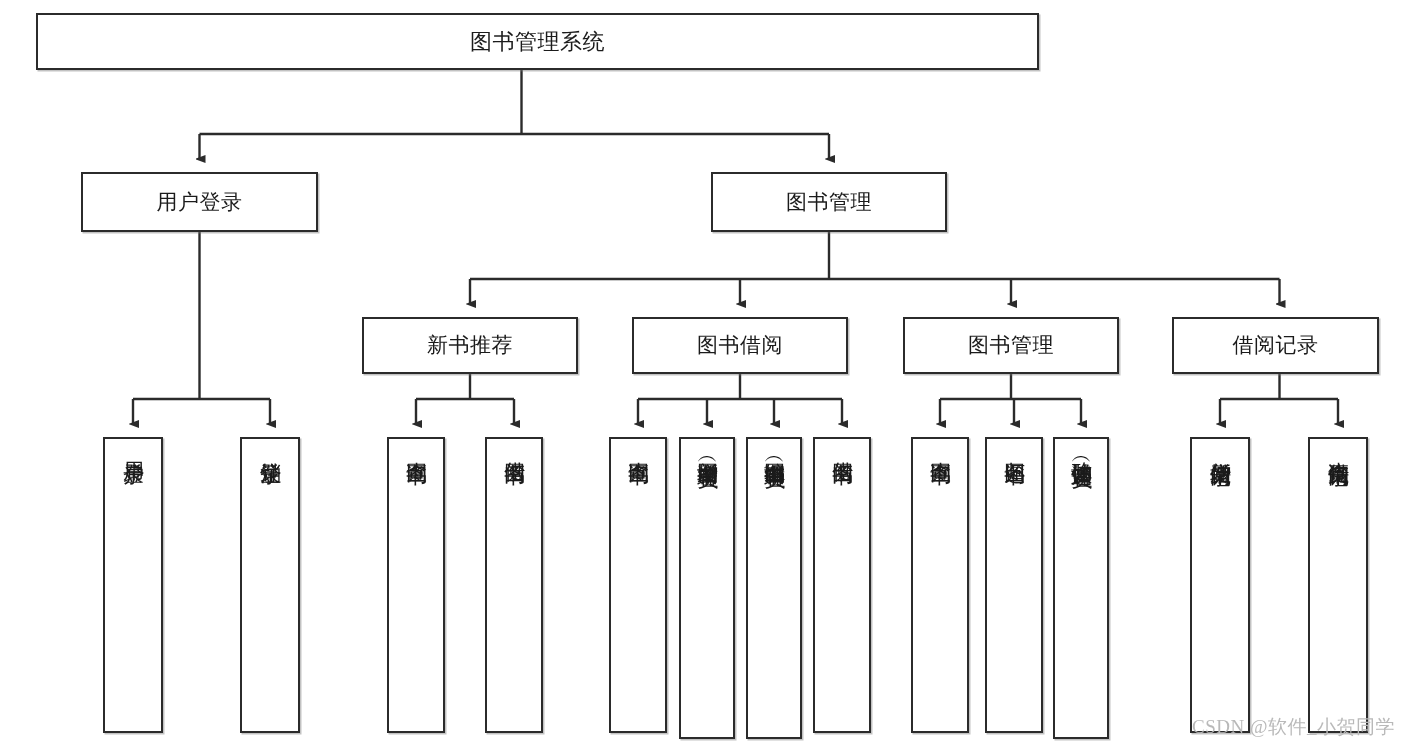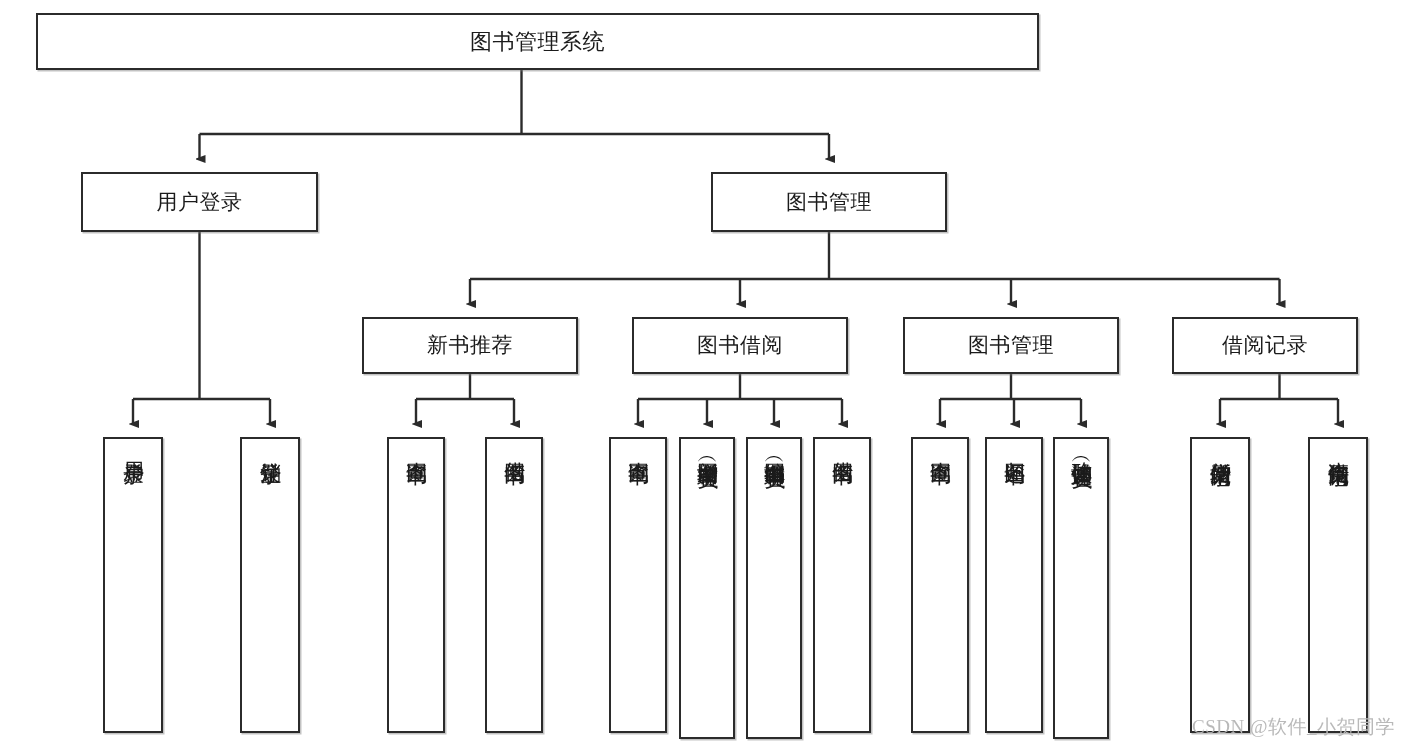--- a/index.html
+++ b/index.html
@@ -127,21 +127,21 @@
 
   <div class="node lvl3" id="node-new-book-recommend" style="left: 362px; top: 317px; width: 216px; height: 57px;">
     <span class="label">新书推荐</span>
   </div>
   <div class="node lvl3" id="node-book-borrow" style="left: 632px; top: 317px; width: 216px; height: 57px;">
     <span class="label">图书借阅</span>
   </div>
   <div class="node lvl3" id="node-current-borrow" style="left: 903px; top: 317px; width: 216px; height: 57px;">
     <span class="label">图书管理</span>
   </div>
-  <div class="node lvl3" id="node-borrow-record" style="left: 1172px; top: 317px; width: 186px; height: 57px;">
+  <div class="node lvl3" id="node-borrow-record" style="left: 1172px; top: 317px; width: 207px; height: 57px;">
     <span class="label">借阅记录</span>
   </div>
 
   <div class="node vertical" id="node-leaf-user-login" style="left: 103px; top: 437px; width: 60px; height: 296px;">
     <span class="label">用户登录</span>
   </div>
   <div class="node vertical" id="node-leaf-logout" style="left: 240px; top: 437px; width: 60px; height: 296px;">
     <span class="label">注销登录</span>
   </div>
   <div class="node vertical" id="node-leaf-query-book-1" style="left: 387px; top: 437px; width: 58px; height: 296px;">

